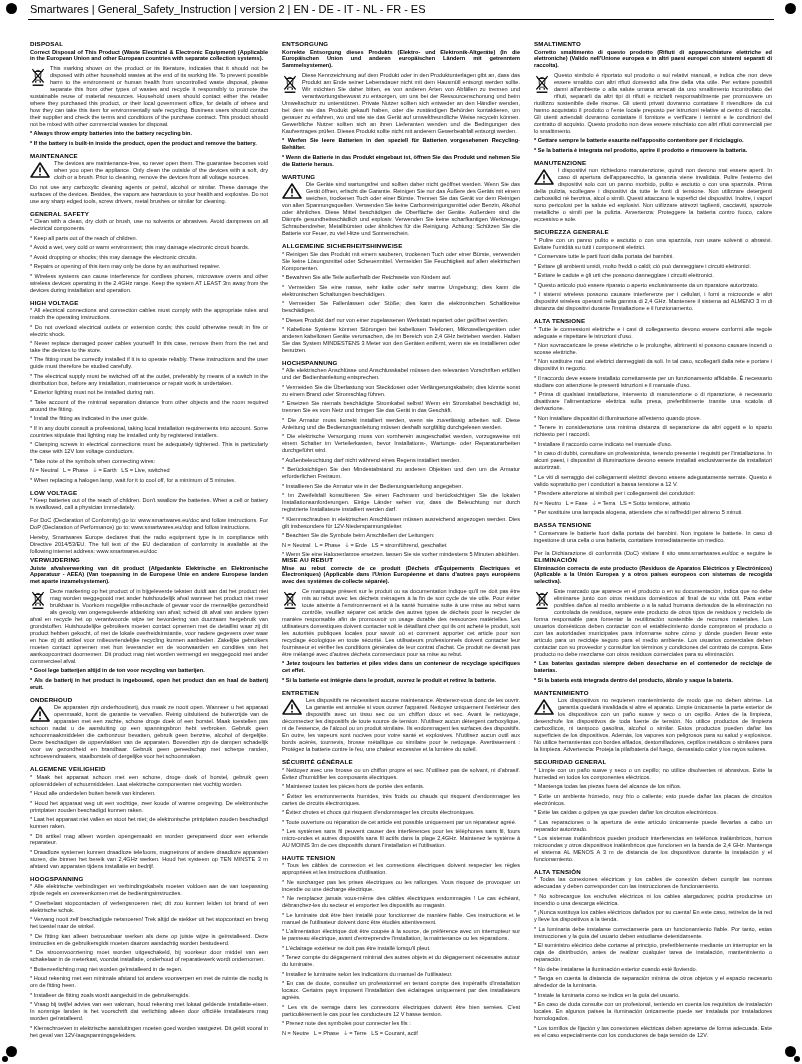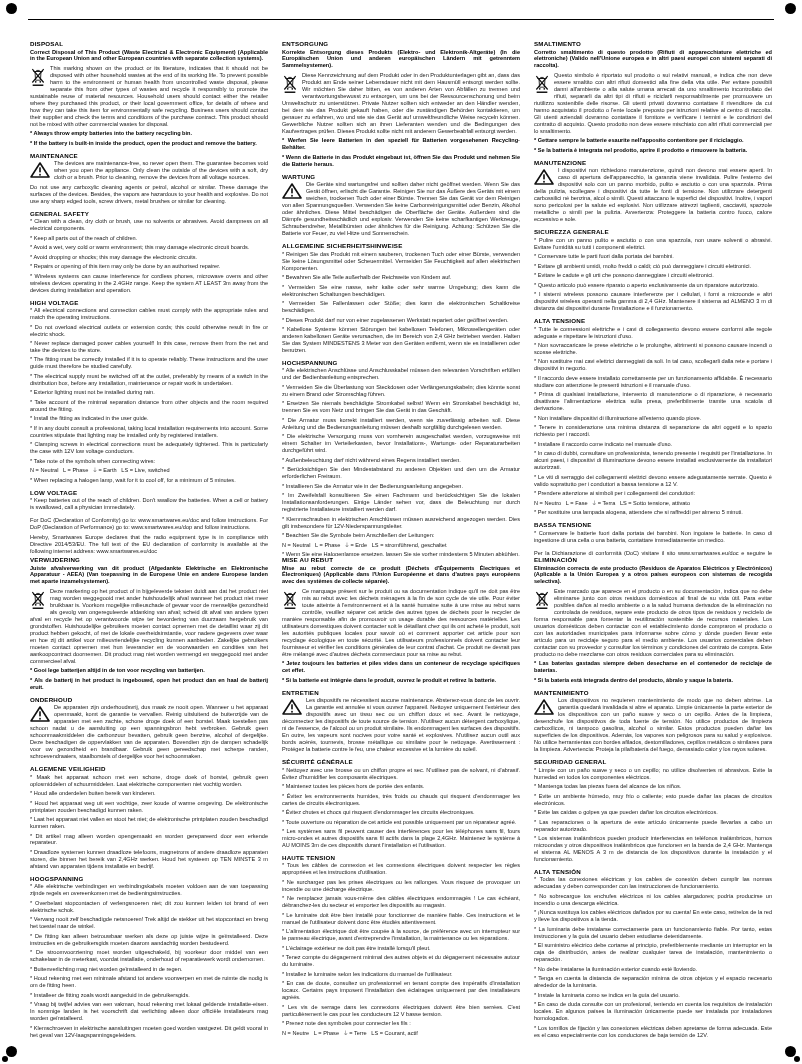--- a/index.html
+++ b/index.html
@@ -29,20 +29,21 @@
 <body>
 
 <div class="page">
   <span class="reg-mark big" style="left:6px;top:3px;"></span>
   <span class="reg-mark big" style="left:785px;top:3px;"></span>
   <span class="reg-mark big" style="left:6px;top:1046px;"></span>
   <span class="reg-mark big" style="left:785px;top:1046px;"></span>
   <span class="reg-mark small" style="left:2px;top:1056px;"></span>
   <span class="reg-mark small" style="left:794px;top:1056px;"></span>
 
+  <div class="header-title">Smartwares  |  General_Safety_Instruction  |  version 2  |  EN - DE - IT - NL - FR - ES</div>
   <div class="header-rule"></div>
 
   <div class="columns">
       <div class="column">
         <section class="lang-section top">
           <h3 class="heading">DISPOSAL</h3>
           <p class="para bold"><span>Correct Disposal of This Product (Waste Electrical &amp; Electronic Equipment) (Applicable in the European Union and other European countries with separate collection systems).</span></p>
           <p class="para"><span class="icon">
               <svg width="16" height="21" viewBox="0 0 24 31">
                 <g stroke="#111" fill="none" stroke-width="1.3">

